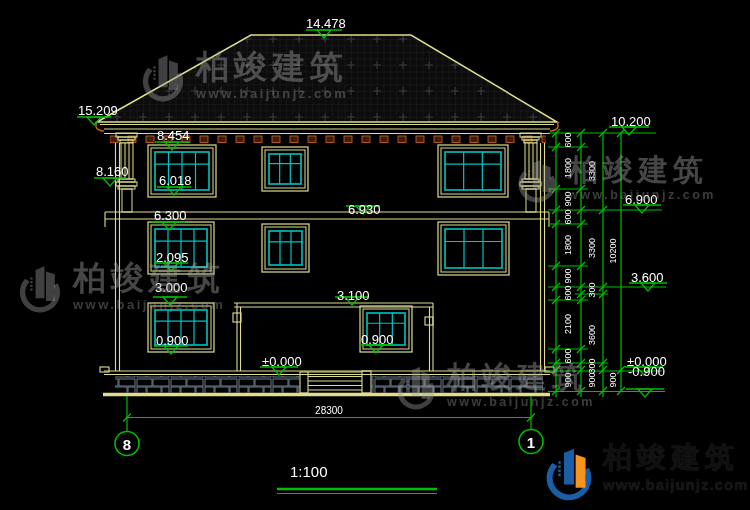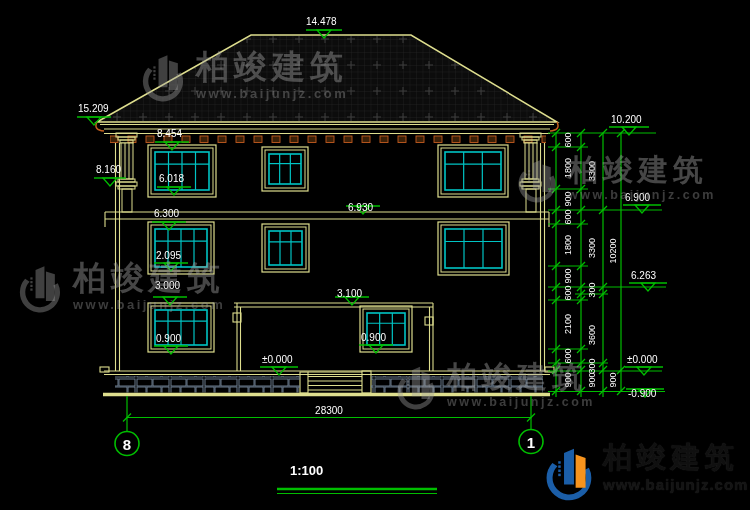--- a/index.html
+++ b/index.html
@@ -1,28 +1,28 @@
 <!DOCTYPE html>
 <html><head>
 <meta charset="utf-8">
 <style>
   html,body{margin:0;padding:0;background:#000;}
   #stage{position:relative;width:750px;height:510px;background:#000;overflow:hidden;
          font-family:"Liberation Sans",sans-serif;}
   #stage svg.lines{position:absolute;left:0;top:0;}
-  .lvl{position:absolute;color:#fff;font-size:10px;white-space:nowrap;z-index:4;}
+  .lvl{position:absolute;color:#fff;font-size:13px;white-space:nowrap;z-index:4;}
   .dimv{position:absolute;color:#fff;font-size:9px;white-space:nowrap;z-index:4;
         transform:translate(-50%,-50%) rotate(-90deg);}
   .dimh{position:absolute;color:#fff;font-size:10px;white-space:nowrap;z-index:4;
         transform:translate(-50%,-50%);}
   .axisnum{position:absolute;color:#fff;font-size:15px;font-weight:bold;z-index:4;
         transform:translate(-50%,-50%);}
   .titleblk{position:absolute;left:276px;top:463px;color:#fff;z-index:4;display:flex;align-items:baseline;}
   .titleblk .t{font-size:17px;font-weight:bold;letter-spacing:1px;}
-  .titleblk .s{font-size:13px;font-weight:bold;margin-left:14px;}
+  .titleblk .s{font-size:15px;font-weight:normal;margin-left:14px;}
   .wm{position:absolute;display:flex;align-items:flex-start;z-index:5;pointer-events:none;}
   .wm .txt{display:flex;flex-direction:column;margin-left:10px;}
   .wm .nm{font-weight:bold;color:rgba(168,168,168,.42);letter-spacing:5px;line-height:1;}
   .wm .ur{font-weight:bold;color:rgba(150,150,150,.40);letter-spacing:2.5px;margin-top:3px;}
   .wm svg{--c1:rgba(160,160,160,.40);--c2:rgba(160,160,160,.40);}
   .wm1{left:140px;top:50px;}  .wm1 .nm{font-size:33px;} .wm1 .ur{font-size:13px;}
   .wm2{left:516px;top:155px;} .wm2 .nm{font-size:30px;} .wm2 .ur{font-size:12.5px;}
   .wm3{left:17px;top:261px;}  .wm3 .nm{font-size:33px;} .wm3 .ur{font-size:13px;}
   .wm4{left:395px;top:362px;} .wm4 .nm{font-size:30px;} .wm4 .ur{font-size:12.5px;}
   .logo{position:absolute;left:543px;top:443px;display:flex;align-items:flex-start;z-index:6;}
@@ -314,23 +314,23 @@
 <div class="lvl" style="left:348px;top:202px">6.930</div>
 <div class="lvl" style="left:154px;top:208px">6.300</div>
 <div class="lvl" style="left:156px;top:250px">2.095</div>
 <div class="lvl" style="left:155px;top:280px">3.000</div>
 <div class="lvl" style="left:337px;top:288px">3.100</div>
 <div class="lvl" style="left:156px;top:333px">0.900</div>
 <div class="lvl" style="left:361px;top:332px">0.900</div>
 <div class="lvl" style="left:262px;top:354px">±0.000</div>
 <div class="lvl" style="left:611px;top:114px">10.200</div>
 <div class="lvl" style="left:625px;top:192px">6.900</div>
-<div class="lvl" style="left:631px;top:270px">6.263</div>
+<div class="lvl" style="left:631px;top:270px">3.600</div>
 <div class="lvl" style="left:627px;top:354px">±0.000</div>
-<div class="lvl" style="left:628px;top:388px">-0.900</div>
+<div class="lvl" style="left:628px;top:364px">-0.900</div>
 
 <div class="dimv" style="left:568px;top:140px">600</div>
 <div class="dimv" style="left:568px;top:168px">1800</div>
 <div class="dimv" style="left:568px;top:199px">900</div>
 <div class="dimv" style="left:568px;top:217px">600</div>
 <div class="dimv" style="left:568px;top:245px">1800</div>
 <div class="dimv" style="left:568px;top:276px">900</div>
 <div class="dimv" style="left:568px;top:293px">600</div>
 <div class="dimv" style="left:568px;top:324px">2100</div>
 <div class="dimv" style="left:568px;top:356px">600</div>

